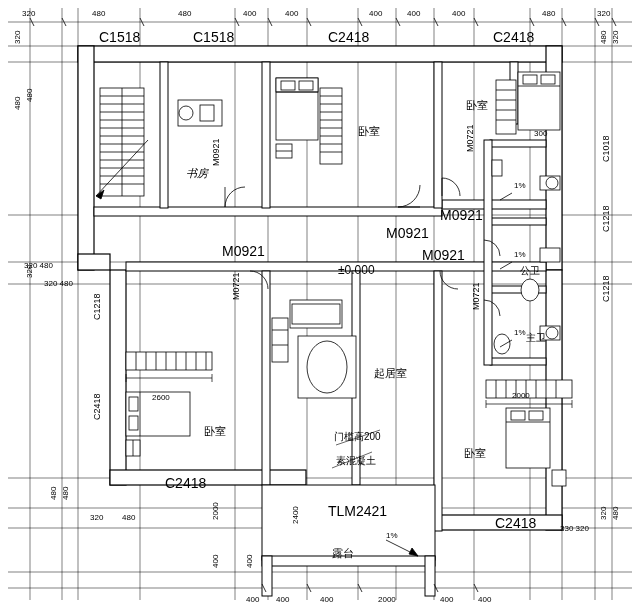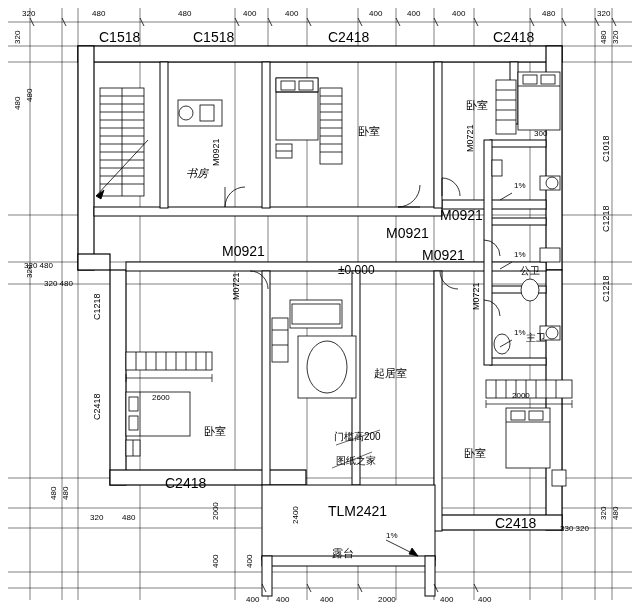--- a/index.html
+++ b/index.html
@@ -343,21 +343,21 @@
   <div class="room" style="left:466px;top:98px;">卧室</div>
   <div class="room" style="left:204px;top:424px;">卧室</div>
   <div class="room" style="left:464px;top:446px;">卧室</div>
   <div class="room" style="left:374px;top:366px;">起居室</div>
   <div class="txt" style="left:520px;top:266px;font-size:10px;">公卫</div>
   <div class="txt" style="left:526px;top:333px;font-size:10px;">主卫</div>
   <div class="room" style="left:332px;top:546px;">露台</div>
 
   <div class="txt" style="left:338px;top:264px;font-size:12px;">±0.000</div>
   <div class="txt" style="left:334px;top:432px;font-size:10px;">门槛高200</div>
-  <div class="txt" style="left:336px;top:456px;font-size:10px;">图纸之家</div>
+  <div class="txt" style="left:336px;top:456px;font-size:10px;">素混凝土</div>
   <div class="dim" style="left:152px;top:366px;margin-top:28px;">2600</div>
   <div class="dim" style="left:512px;top:392px;">2000</div>
   <div class="dim" style="left:534px;top:130px;">300</div>
   <div class="dim" style="left:514px;top:182px;">1%</div>
   <div class="dim" style="left:514px;top:251px;">1%</div>
   <div class="dim" style="left:514px;top:329px;">1%</div>
   <div class="dim" style="left:386px;top:532px;">1%</div>
 
 
 </div>

